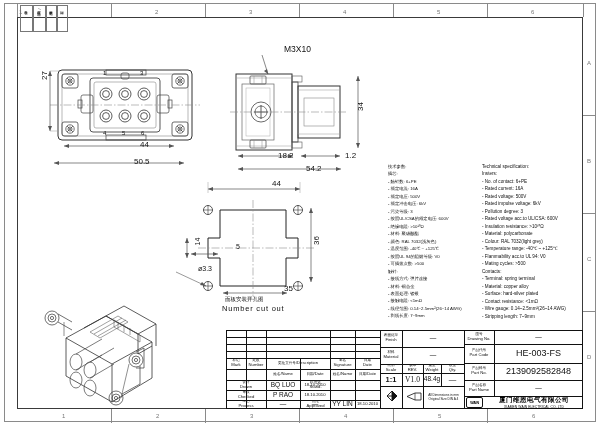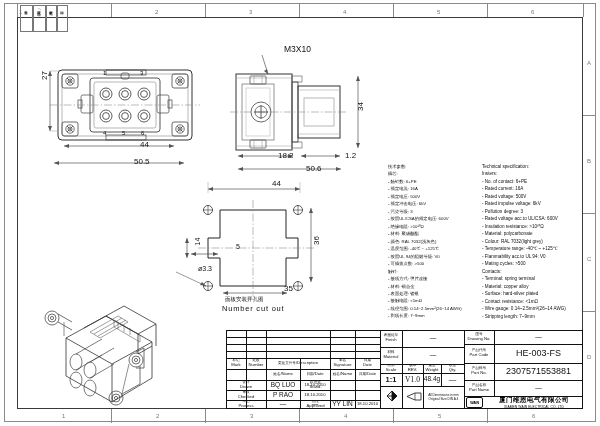--- a/index.html
+++ b/index.html
@@ -271,21 +271,21 @@
       <polygon points="3,6 8,4 8,8" fill="#555"></polygon>
       <polygon points="42,6 37,4 37,8" fill="#555"></polygon>
     </svg>
     <div class="dim" style="left:313px;top:151px;text-align:right;">1.2</div>
 
     <svg width="112" height="12" style="position:absolute;left:235px;top:163px;">
       <line x1="3" y1="6" x2="106" y2="6" stroke="#555" stroke-width="0.7"></line>
       <polygon points="3,6 8,4 8,8" fill="#555"></polygon>
       <polygon points="106,6 101,4 101,8" fill="#555"></polygon>
     </svg>
-    <div class="dim" style="left:274px;top:164px;">50.6</div>
+    <div class="dim" style="left:274px;top:164px;">54.2</div>
   </div>
 
   <div>
     <svg width="120" height="110" style="position:absolute;left:198px;top:196px;">
 
       <path d="M 22 14 L 88 14 L 88 42 L 100 42 L 100 62 L 88 62 L 88 90 L 22 90 L 22 62 L 10 62 L 10 42 L 22 42 Z" fill="none" stroke="#222" stroke-width="1"></path>
 
       <g fill="none" stroke="#333" stroke-width="0.8">
         <circle cx="10" cy="14" r="4.5"></circle>
           <circle cx="100" cy="14" r="4.5"></circle>
@@ -626,21 +626,21 @@
     <div class="tbtxt" style="left:464px;top:344px;width:30px;height:19px;flex-direction:column;">
       <span class="tbcn">产品代号</span>
       <span class="tbsmall">Part Code</span>
     </div>
     <div class="tbtxt tbbig" style="left:494px;top:344px;width:89px;height:19px;">HE-003-FS</div>
 
     <div class="tbtxt" style="left:464px;top:363px;width:30px;height:17px;flex-direction:column;">
       <span class="tbcn">产品料号</span>
       <span class="tbsmall">Part No.</span>
     </div>
-    <div class="tbtxt tbbig" style="left:494px;top:363px;width:89px;height:17px;">2307571553881</div>
+    <div class="tbtxt tbbig" style="left:494px;top:363px;width:89px;height:17px;">2139092582848</div>
 
     <div class="tbtxt" style="left:464px;top:380px;width:30px;height:16px;flex-direction:column;">
       <span class="tbcn">产品名称</span>
       <span class="tbsmall">Part Name</span>
     </div>
     <div class="tbtxt" style="left:494px;top:380px;width:89px;height:16px;">—</div>
 
     <div class="logo-box" style="left:464px;top:396px;width:119px;height:13px;border-width:0;">
       <div class="logo-mark">
         <span>WAIN</span>

